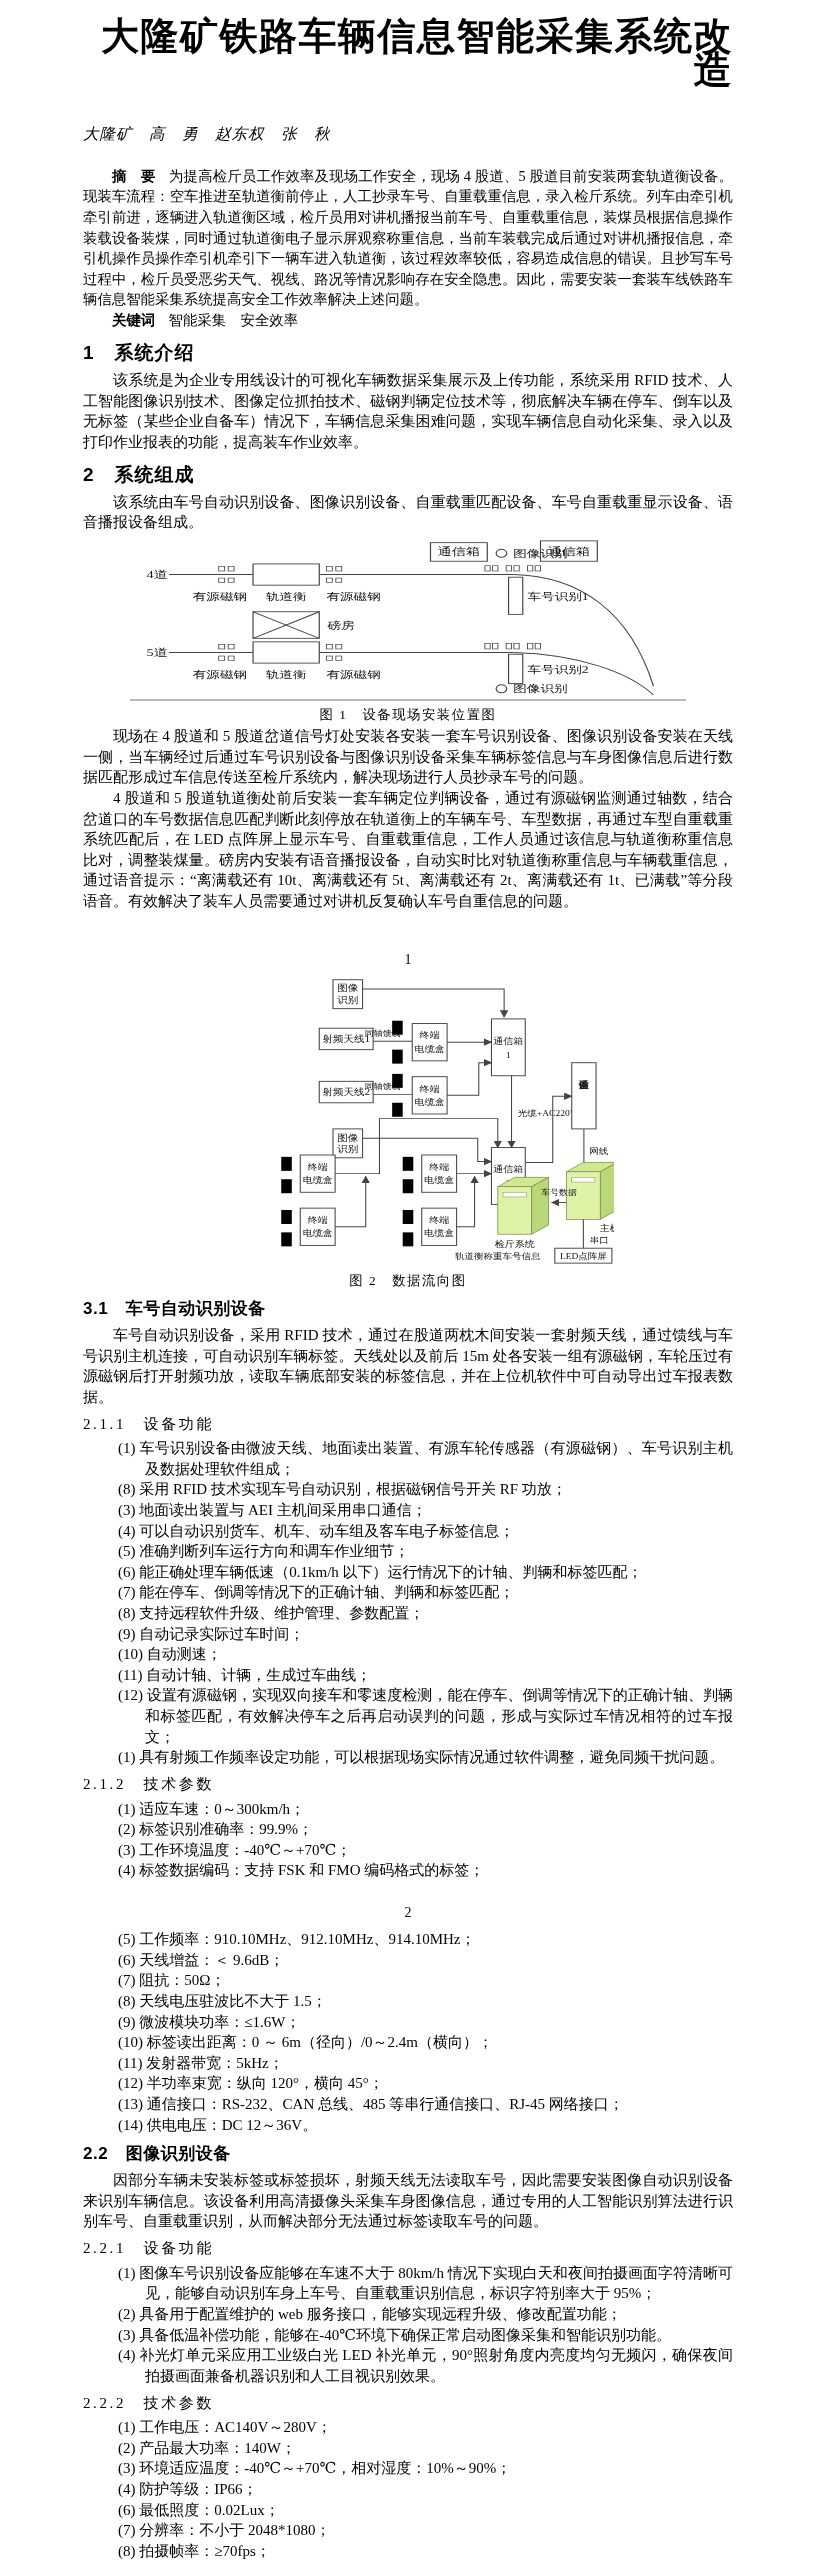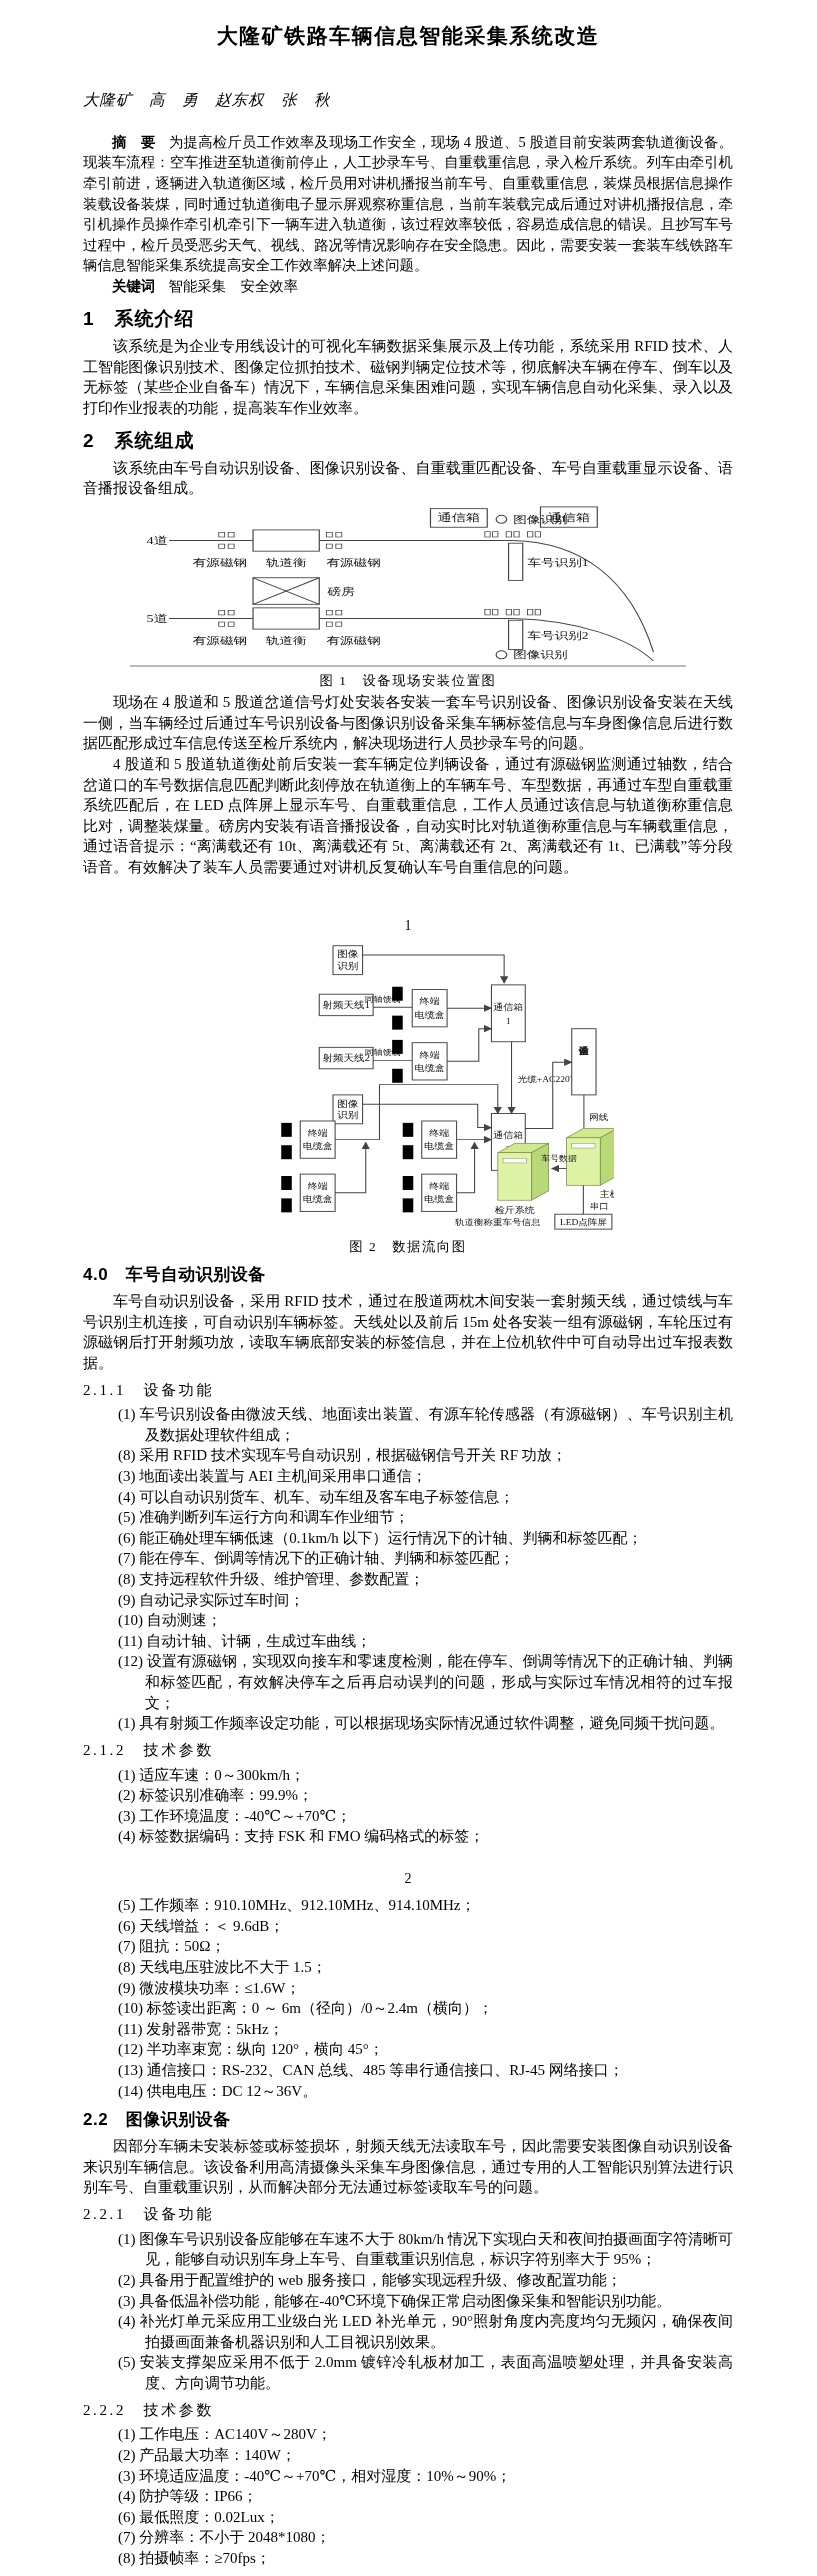--- a/index.html
+++ b/index.html
@@ -1,20 +1,20 @@
 <!DOCTYPE html>
 <html style="font-size:8.2px"><head>
 <meta charset="utf-8">
 <style>
   html,body{margin:0;padding:0;background:#e8e8e8;}
   .doc{width:818px;height:4025px;margin:0 auto;background:#ffffff;position:relative;
        overflow:hidden;color:#000;font-family:"Liberation Serif","DejaVu Serif",serif;}
   .inner{padding:15.5px 85px 0 83px;}
   .title{font-family:Liberation Serif, serif;font-weight:bold;
-         font-size:21px;line-height:34px;text-align:center;letter-spacing:1.5px;margin:3.1px 0 0;}
+         font-size:38px;line-height:34px;text-align:right;letter-spacing:1.5px;margin:3.1px 0 0;}
   .authors{font-size:15.5px;line-height:20.6px;margin-top:37px;font-style:italic;letter-spacing:1px;}
   .abstract{margin:21.6px 0 0;font-size:14.4px;line-height:20.6px;text-align:justify;text-indent:29px;}
   .abstract .lbl,.keywords .lbl{font-weight:bold;font-family:"Liberation Sans","DejaVu Sans",sans-serif;margin-right:13.4px;}
   .keywords{margin:0;font-size:14.4px;line-height:20.6px;text-indent:29px;}
   .b-h1{font-family:"Liberation Sans","DejaVu Sans",sans-serif;font-weight:bold;
         font-size:19px;line-height:23px;margin:10.3px 0 6.2px;letter-spacing:1px;}
   .b-h2{font-family:"Liberation Sans","DejaVu Sans",sans-serif;font-weight:bold;
         font-size:17px;line-height:21.6px;margin:8.2px 0 5.2px;letter-spacing:0.5px;}
   .b-h3{font-size:15px;line-height:20.6px;margin:6.2px 0 4.1px;letter-spacing:2.6px;}
   .b-p{font-size:15px;line-height:20.6px;text-align:justify;text-indent:30px;margin:0;}
@@ -229,21 +229,21 @@
         <line class="thin" x1="722" y1="522" x2="722" y2="584"></line>
         <text x="734" y="572" font-size="18">串口</text>
         <rect class="boxline" x="668" y="584" width="108" height="32"></rect>
         <text x="722" y="607" font-size="18" text-anchor="middle">LED点阵屏</text>
         <text x="560" y="607" font-size="18" text-anchor="middle">轨道衡称重车号信息</text>
       </svg>
     </div>
     <div class="caption">图 2　数据流向图</div>
 
     <div>
-        <div class="b-h2">4.0　车号自动识别设备</div>
+        <div class="b-h2">3.1　车号自动识别设备</div>
         <div class="b-p">车号自动识别设备，采用 RFID 技术，通过在股道两枕木间安装一套射频天线，通过馈线与车号识别主机连接，可自动识别车辆标签。天线处以及前后 15m 处各安装一组有源磁钢，车轮压过有源磁钢后打开射频功放，读取车辆底部安装的标签信息，并在上位机软件中可自动导出过车报表数据。</div>
         <div class="b-h3">2.1.1　设备功能</div>
         <div class="b-li">(1) 车号识别设备由微波天线、地面读出装置、有源车轮传感器（有源磁钢）、车号识别主机及数据处理软件组成；</div>
         <div class="b-li">(8) 采用 RFID 技术实现车号自动识别，根据磁钢信号开关 RF 功放；</div>
         <div class="b-li">(3) 地面读出装置与 AEI 主机间采用串口通信；</div>
         <div class="b-li">(4) 可以自动识别货车、机车、动车组及客车电子标签信息；</div>
         <div class="b-li">(5) 准确判断列车运行方向和调车作业细节；</div>
         <div class="b-li">(6) 能正确处理车辆低速（0.1km/h 以下）运行情况下的计轴、判辆和标签匹配；</div>
         <div class="b-li">(7) 能在停车、倒调等情况下的正确计轴、判辆和标签匹配；</div>
         <div class="b-li">(8) 支持远程软件升级、维护管理、参数配置；</div>
@@ -269,21 +269,20 @@
         <div class="b-li">(12) 半功率束宽：纵向 120°，横向 45°；</div>
         <div class="b-li">(13) 通信接口：RS-232、CAN 总线、485 等串行通信接口、RJ-45 网络接口；</div>
         <div class="b-li">(14) 供电电压：DC 12～36V。</div>
         <div class="b-h2">2.2　图像识别设备</div>
         <div class="b-p">因部分车辆未安装标签或标签损坏，射频天线无法读取车号，因此需要安装图像自动识别设备来识别车辆信息。该设备利用高清摄像头采集车身图像信息，通过专用的人工智能识别算法进行识别车号、自重载重识别，从而解决部分无法通过标签读取车号的问题。</div>
         <div class="b-h3">2.2.1　设备功能</div>
         <div class="b-li">(1) 图像车号识别设备应能够在车速不大于 80km/h 情况下实现白天和夜间拍摄画面字符清晰可见，能够自动识别车身上车号、自重载重识别信息，标识字符别率大于 95%；</div>
         <div class="b-li">(2) 具备用于配置维护的 web 服务接口，能够实现远程升级、修改配置功能；</div>
         <div class="b-li">(3) 具备低温补偿功能，能够在-40℃环境下确保正常启动图像采集和智能识别功能。</div>
         <div class="b-li">(4) 补光灯单元采应用工业级白光 LED 补光单元，90°照射角度内亮度均匀无频闪，确保夜间拍摄画面兼备机器识别和人工目视识别效果。</div>
-        <div class="b-li">(5) 安装支撑架应采用不低于 2.0mm 镀锌冷轧板材加工，表面高温喷塑处理，并具备安装高度、方向调节功能。</div>
         <div class="b-h3">2.2.2　技术参数</div>
         <div class="b-li">(1) 工作电压：AC140V～280V；</div>
         <div class="b-li">(2) 产品最大功率：140W；</div>
         <div class="b-li">(3) 环境适应温度：-40℃～+70℃，相对湿度：10%～90%；</div>
         <div class="b-li">(4) 防护等级：IP66；</div>
         <div class="b-li">(6) 最低照度：0.02Lux；</div>
         <div class="b-li">(7) 分辨率：不小于 2048*1080；</div>
         <div class="b-li">(8) 拍摄帧率：≥70fps；</div>
       </div>
 

